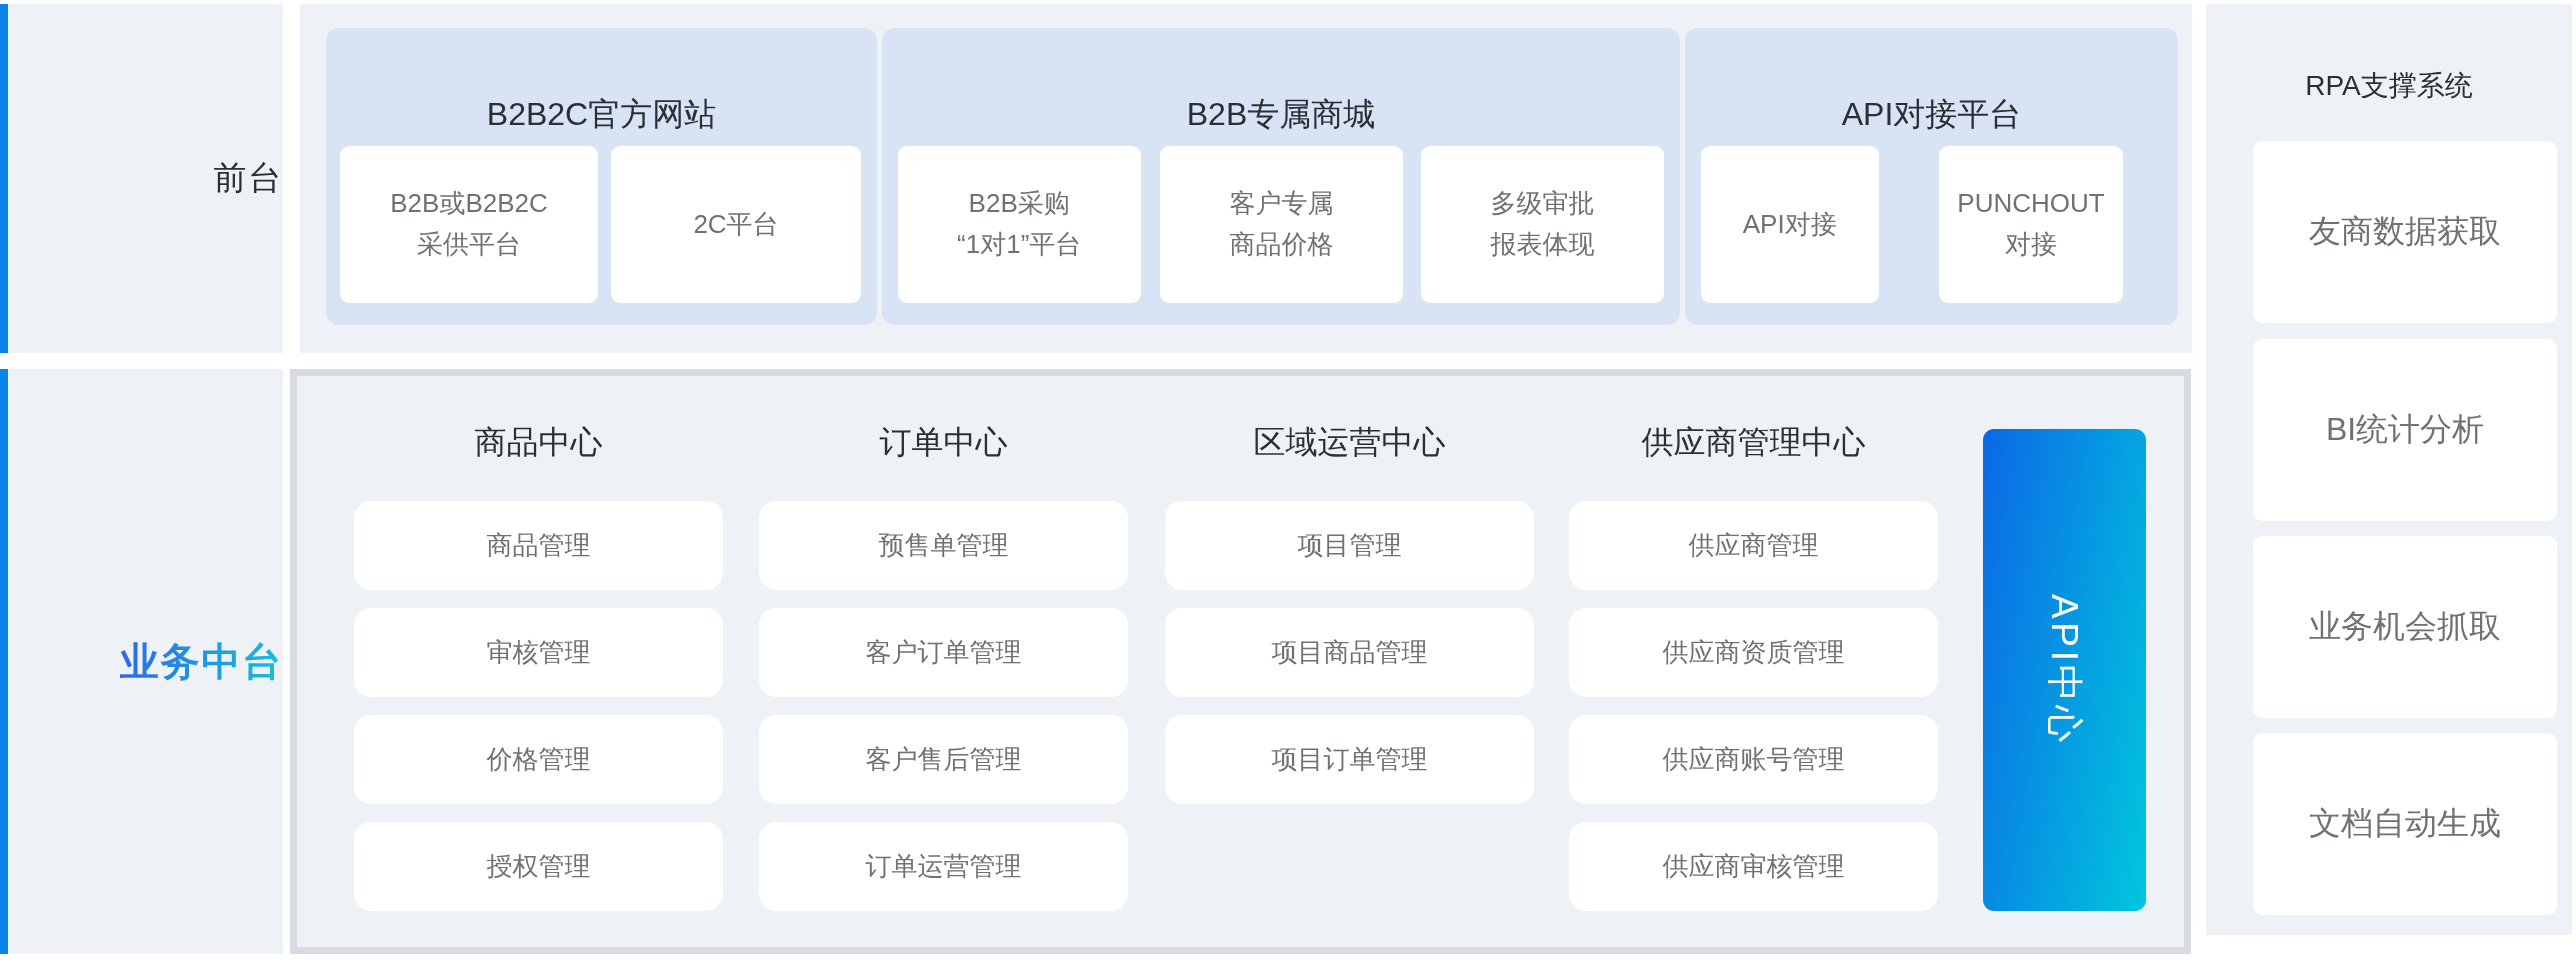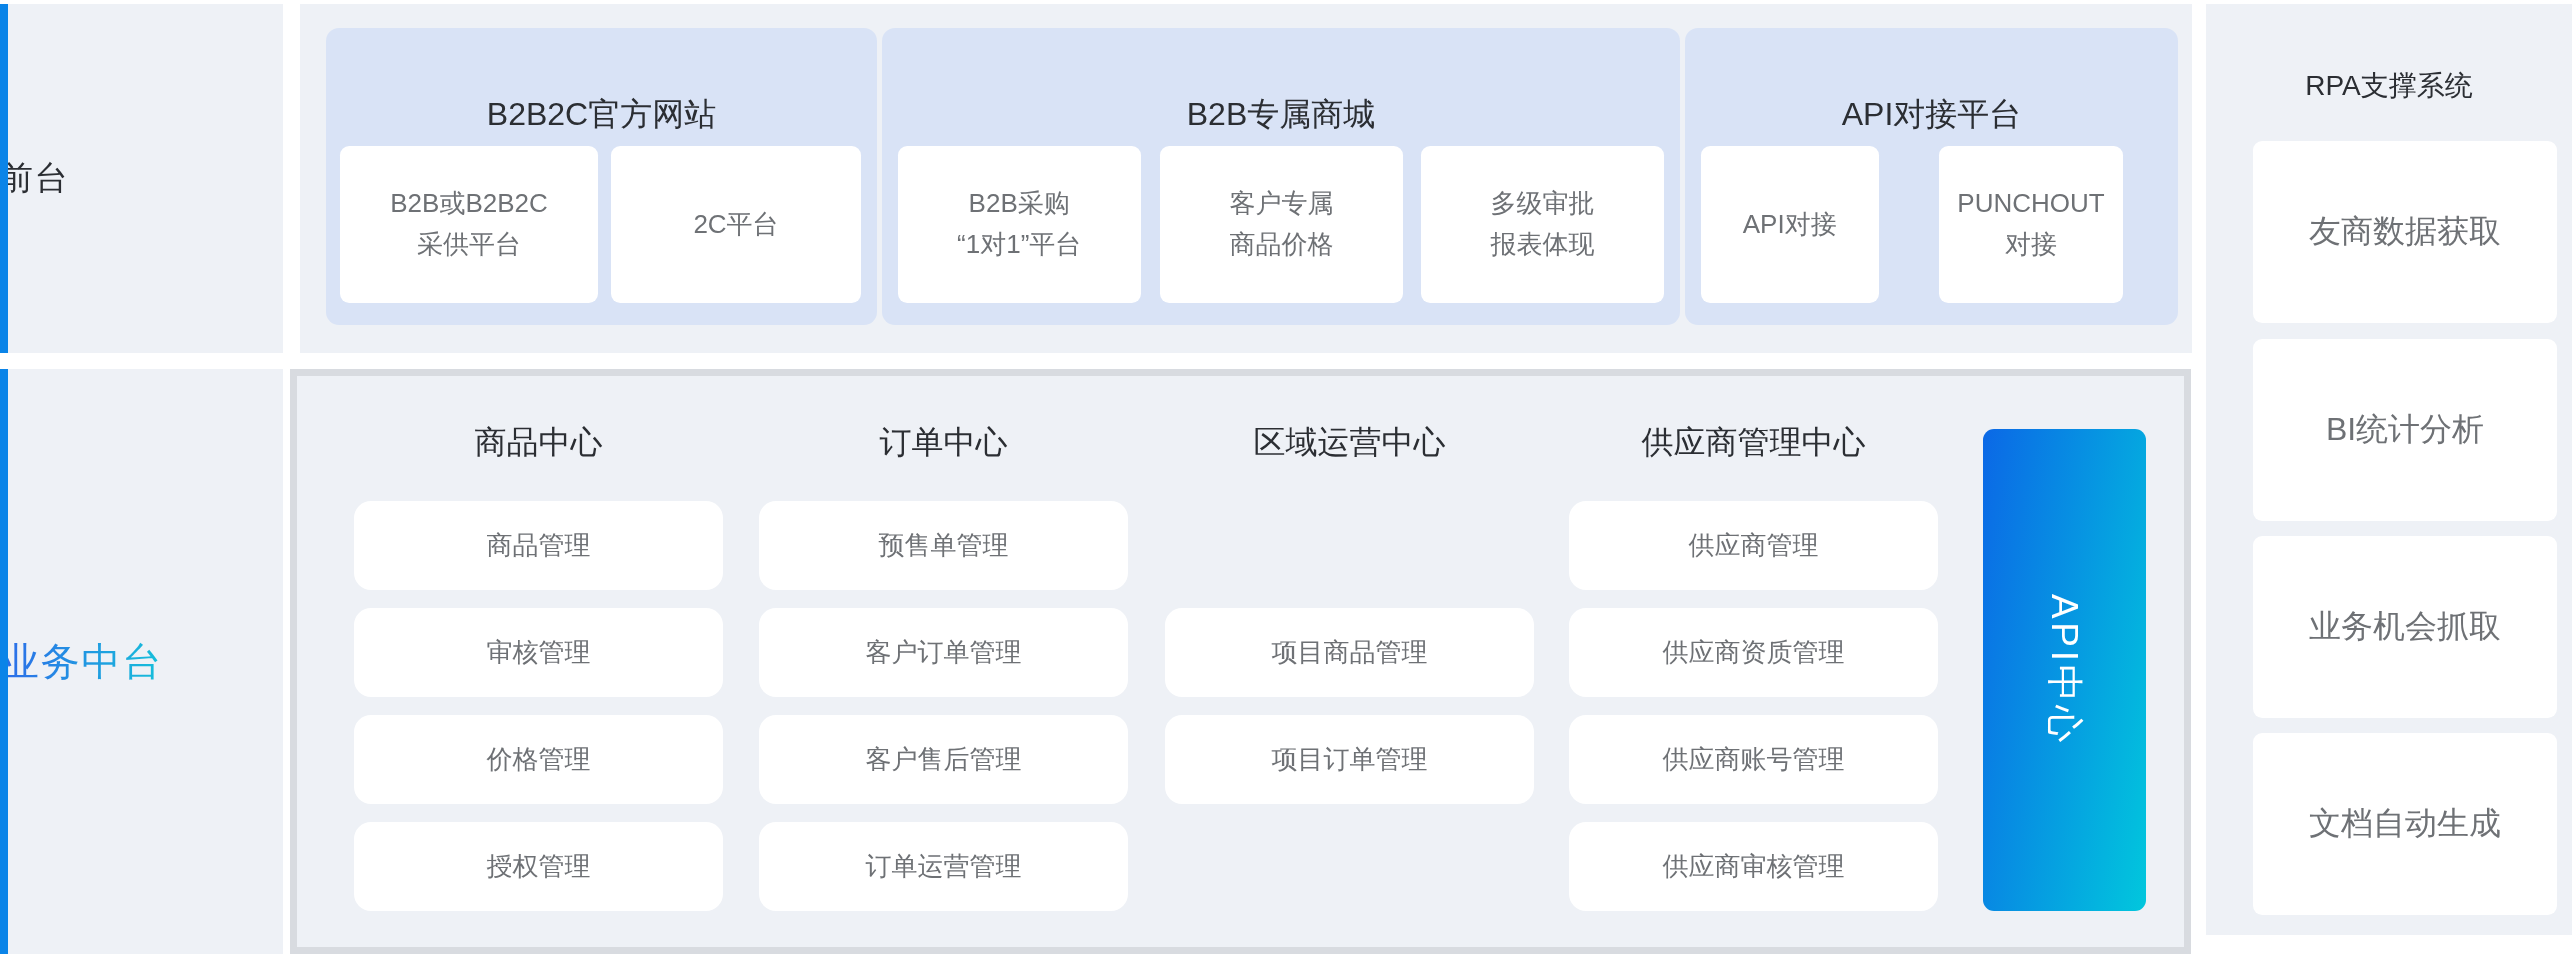--- a/index.html
+++ b/index.html
@@ -9,24 +9,24 @@
     --accent:#0a84e8;
     --title:#2b2e33;
     --cardtext:#6e7175;
   }
   *{box-sizing:border-box;margin:0;padding:0}
   html,body{width:2576px;height:963px;background:#fff;
     font-family:"Liberation Sans","DejaVu Sans",sans-serif;}
   #stage{position:absolute;left:0;top:0;width:2576px;height:963px;background:#fff;overflow:hidden}
 
   .side-block{position:absolute;left:0;width:283px;background:var(--band);
-    display:flex;align-items:center;justify-content:flex-start}
+    display:flex;align-items:center;justify-content:flex-end}
   .side-accent{position:absolute;left:0;top:0;width:8.3px;height:100%;background:var(--accent)}
   .side-label{font-size:33px;color:var(--title);letter-spacing:1.8px}
-  .side-label.grad{font-size:39px;font-weight:400;
+  .side-label.grad{font-size:39px;font-weight:700;
     background:linear-gradient(90deg,#2d6ae9,#15c0da);
     -webkit-background-clip:text;background-clip:text;color:transparent}
 
   .top-band{position:absolute;left:300px;top:3.7px;width:1892px;height:349px;background:var(--band)}
   .top-panel{position:absolute;top:24px;height:297px;background:var(--panel);border-radius:13px}
   .top-panel-title{position:absolute;left:0;right:0;top:65px;text-align:center;
     font-size:32px;color:var(--title)}
   .tcard{position:absolute;top:118px;height:157px;background:#fff;border-radius:9.2px;
     display:flex;align-items:center;justify-content:center;text-align:center;
     font-size:26px;line-height:41px;color:var(--cardtext);white-space:pre-line}
@@ -102,20 +102,21 @@
     <div class="mcard" style="left:57px;top:339px">价格管理</div>
     <div class="mcard" style="left:57px;top:446px">授权管理</div>
 
     <div class="mid-col-title" style="left:462px">订单中心</div>
     <div class="mcard" style="left:462px;top:125px">预售单管理</div>
     <div class="mcard" style="left:462px;top:232px">客户订单管理</div>
     <div class="mcard" style="left:462px;top:339px">客户售后管理</div>
     <div class="mcard" style="left:462px;top:446px">订单运营管理</div>
 
     <div class="mid-col-title" style="left:868px">区域运营中心</div>
+    <div class="mcard" style="left:868px;top:125px">项目管理</div>
     <div class="mcard" style="left:868px;top:232px">项目商品管理</div>
     <div class="mcard" style="left:868px;top:339px">项目订单管理</div>
 
     <div class="mid-col-title" style="left:1272px">供应商管理中心</div>
     <div class="mcard" style="left:1272px;top:125px">供应商管理</div>
     <div class="mcard" style="left:1272px;top:232px">供应商资质管理</div>
     <div class="mcard" style="left:1272px;top:339px">供应商账号管理</div>
     <div class="mcard" style="left:1272px;top:446px">供应商审核管理</div>
 
     <div class="api-bar">

